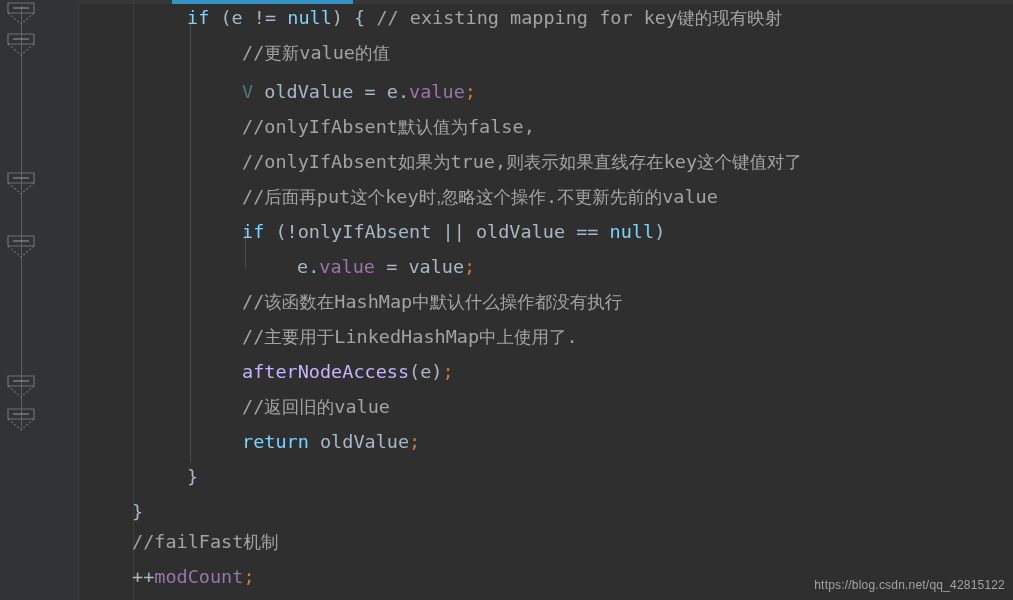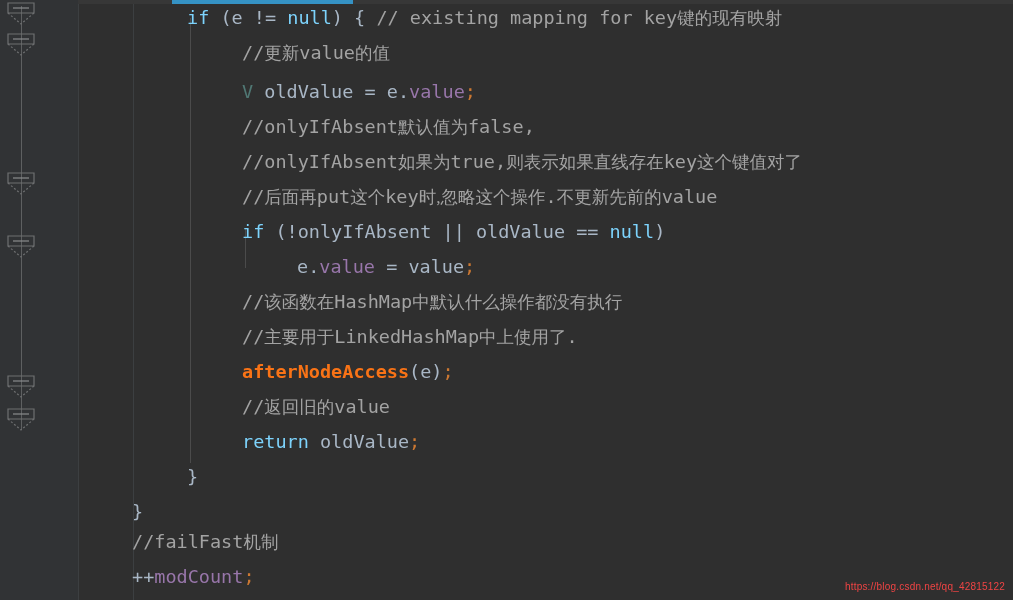--- a/index.html
+++ b/index.html
@@ -90,41 +90,41 @@
     line-height: 35px;
     white-space: pre;
     letter-spacing: 0px;
   }
   .line {
     position: absolute;
     left: 0;
     height: 35px;
     white-space: pre;
   }
-  .cn { font-family: Liberation Serif, serif; font-size: 17.5px; }
+  .cn { font-family: Liberation Sans, sans-serif; font-size: 17.5px; }
 
   
   .t-kw      { color: #7dd3fc; }   
   .t-cmt     { color: #a3a3a3; }   
   .t-plain   { color: #a9b7c6; }   
   .t-punct   { color: #a9b7c6; }   
   .t-field   { color: #9876aa; }   
   .t-type    { color: #507874; }   
-  .t-method  { color: #f97316; font-weight: bold; }   
+  .t-method  { color: #c4b5fd; }   
   .t-semi    { color: #cc7832; }   
   .t-op      { color: #a9b7c6; }   
 
   
   .watermark {
     position: absolute;
     right: 8px;
     bottom: 8px;
-    color: #ef4444;
+    color: #a3a3a3;
     font-family: "Liberation Sans", sans-serif;
-    font-size: 10px;
+    font-size: 12px;
     letter-spacing: 0.2px;
   }
 </style>
 </head>
 <body>
 
 <div id="editor">
 
   <div class="top-strip"></div>
   <div class="top-accent"></div>

